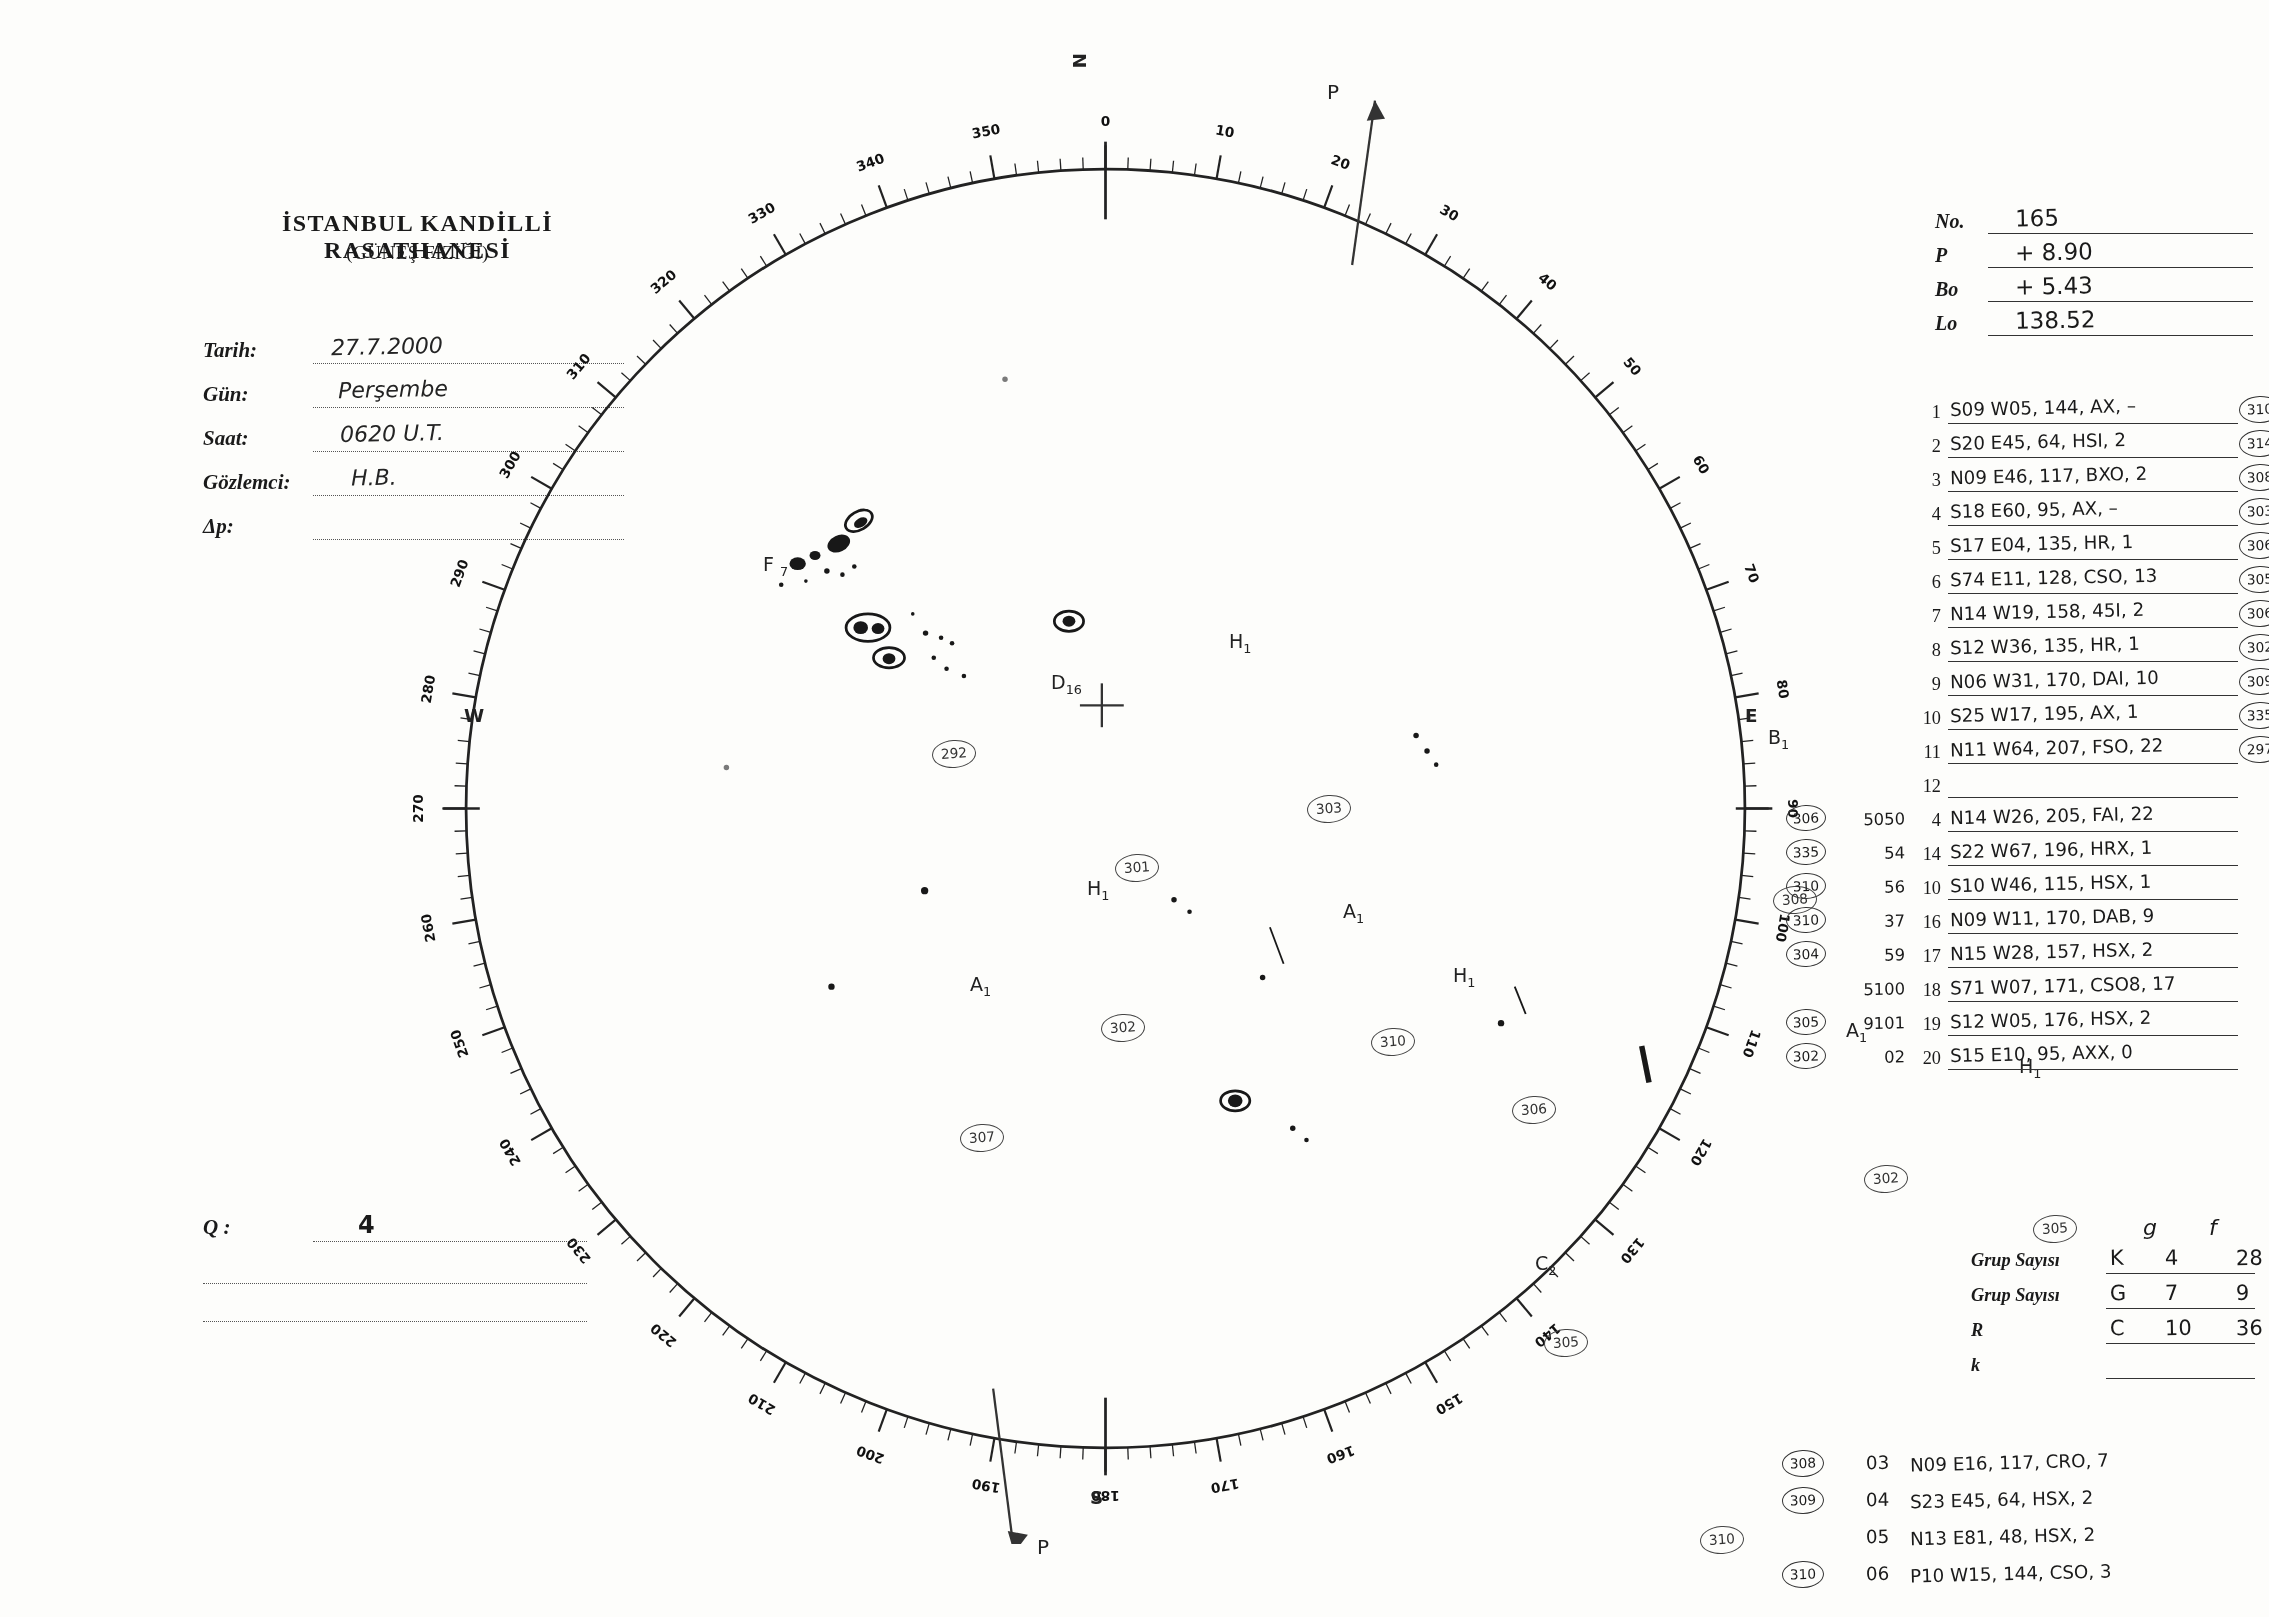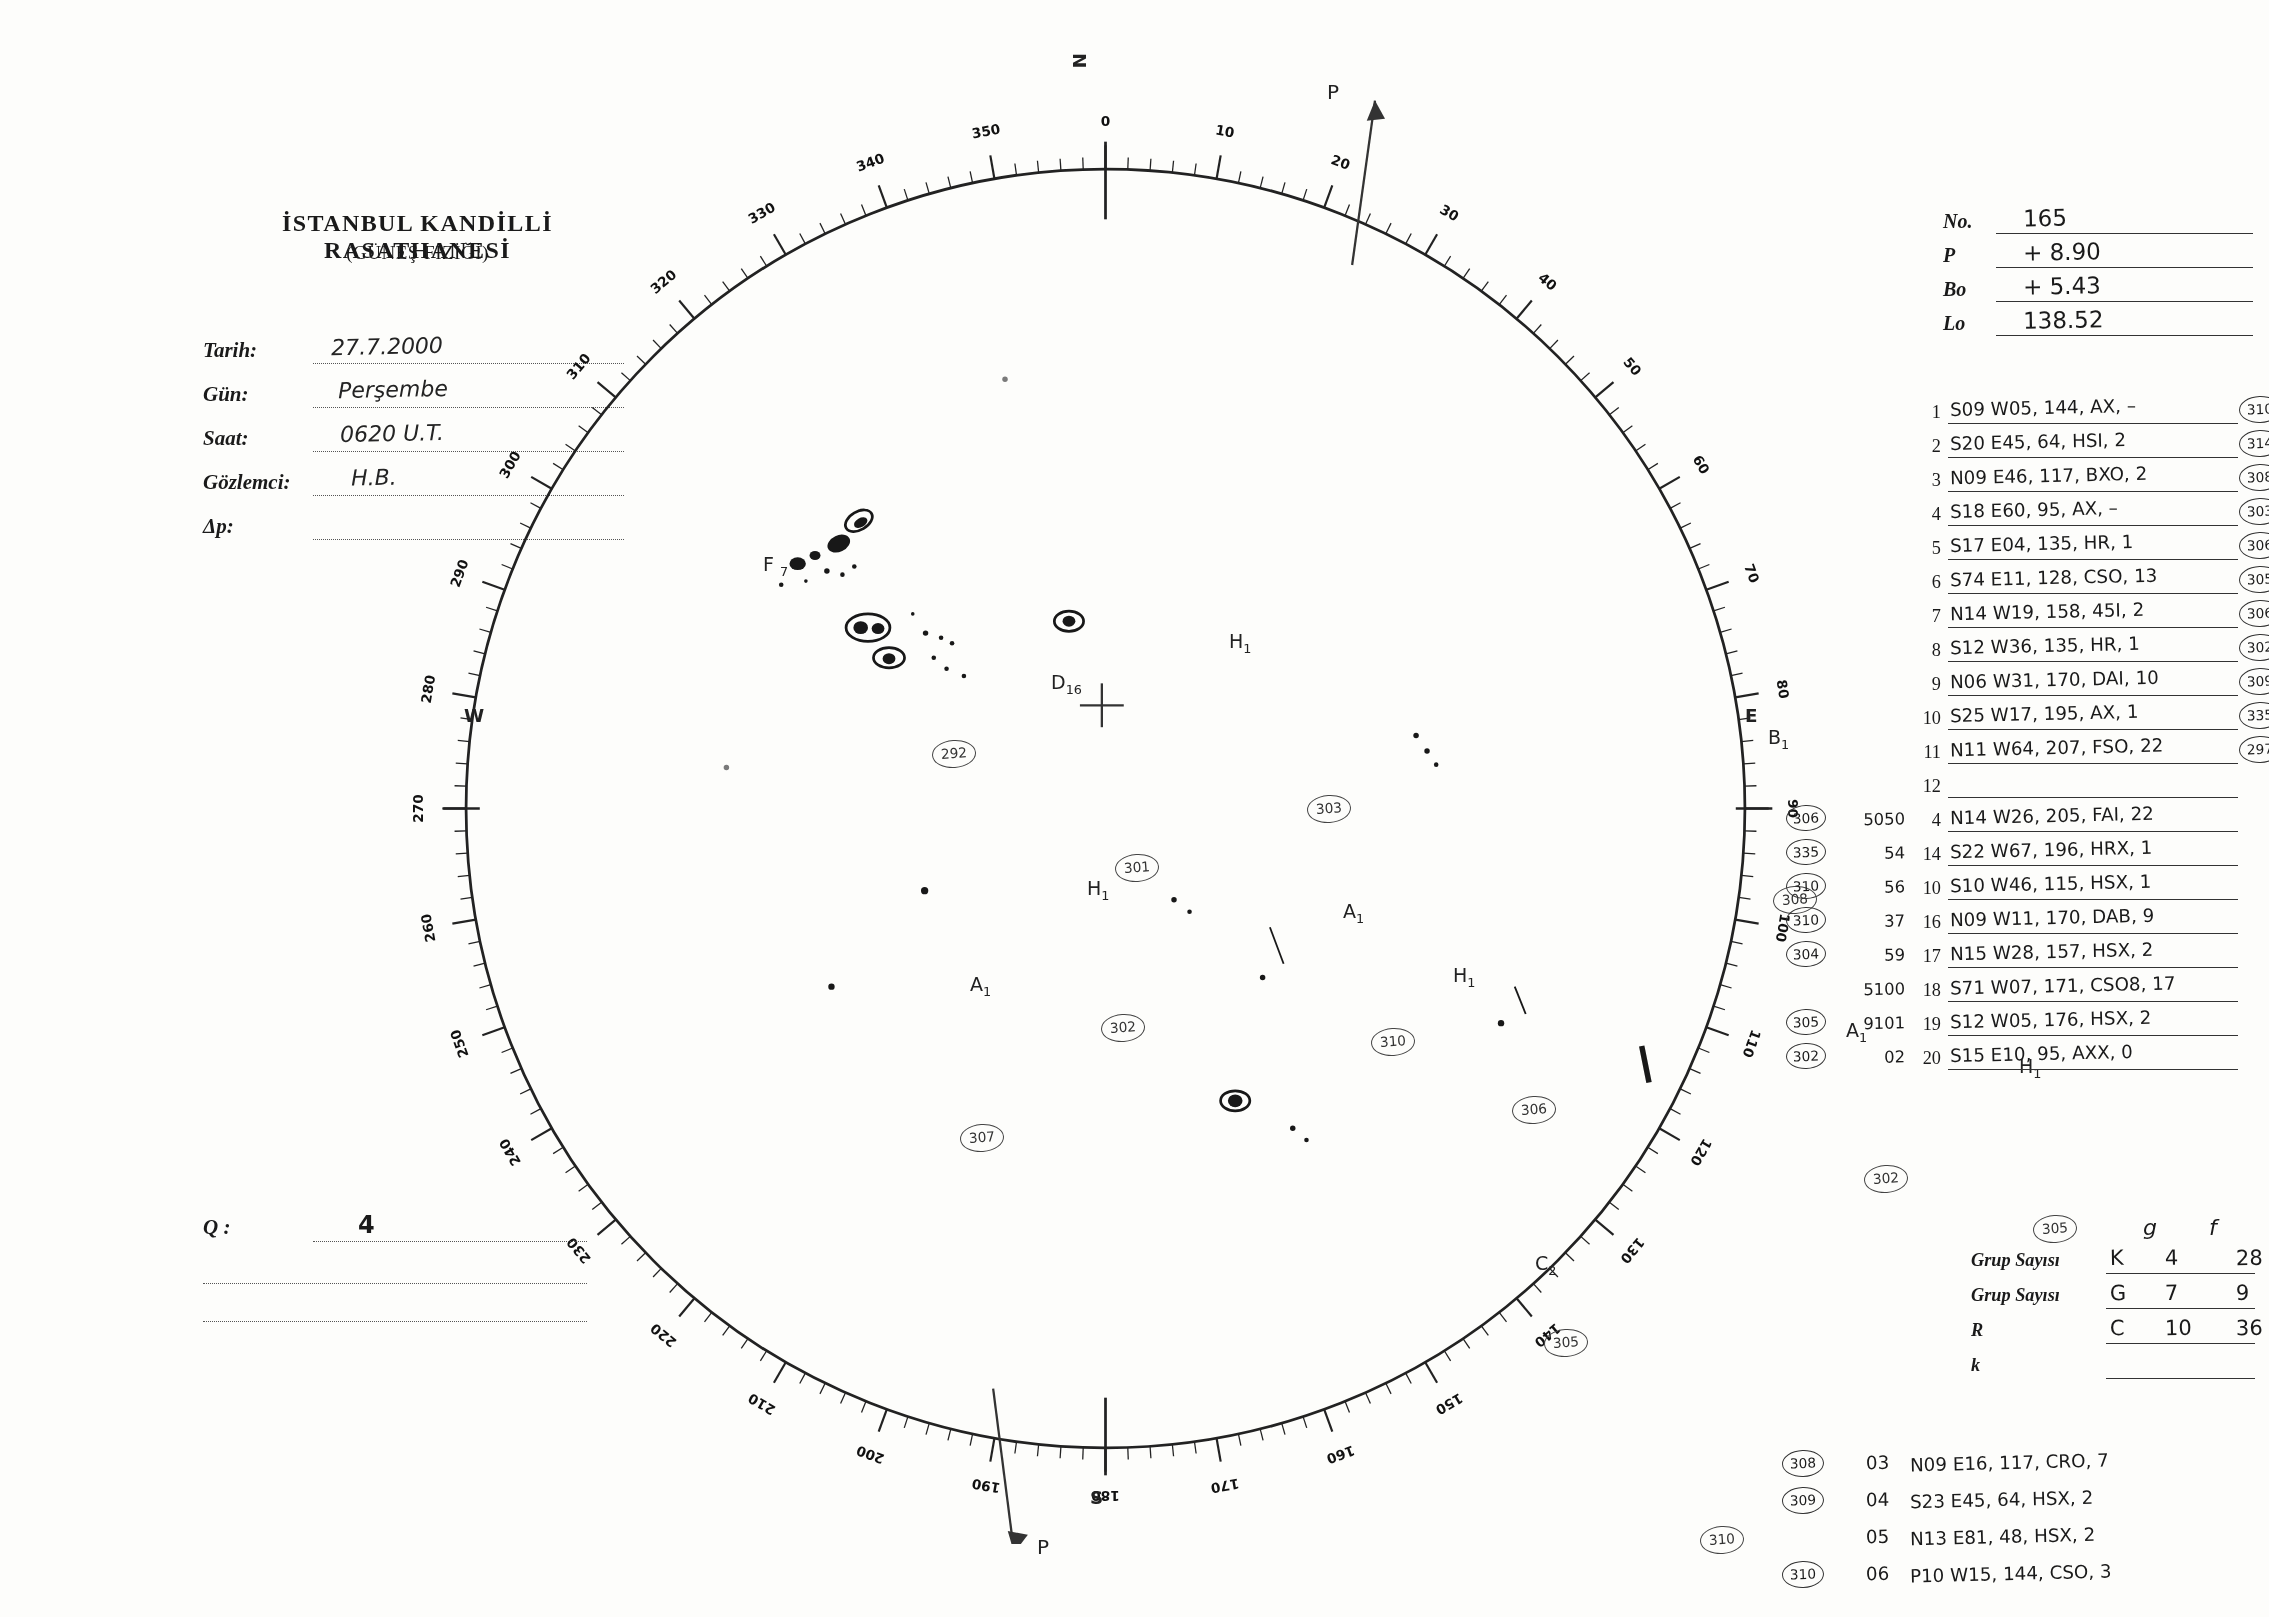--- a/index.html
+++ b/index.html
@@ -89,21 +89,20 @@
   .rp {
     position: absolute;
     left: 1935px;
     top: 206px;
     width: 318px;
     font-size: 19px;
   }
   .rp-row {
     position: relative;
     height: 34px;
-    margin-left: 8px;
   }
   .rp-key {
     position: absolute;
     left: 0;
     top: 3.7px;
     font-style: italic;
     font-weight: 600;
     font-size: 20px;
   }
   .rp-line {

